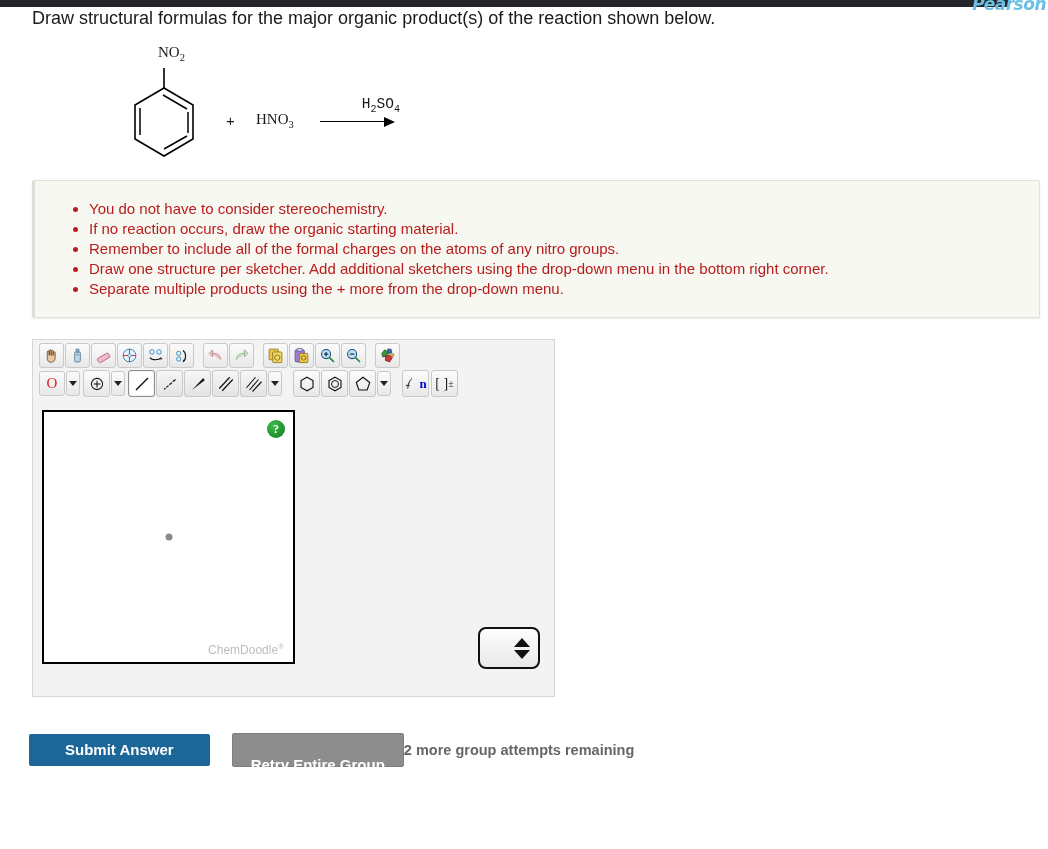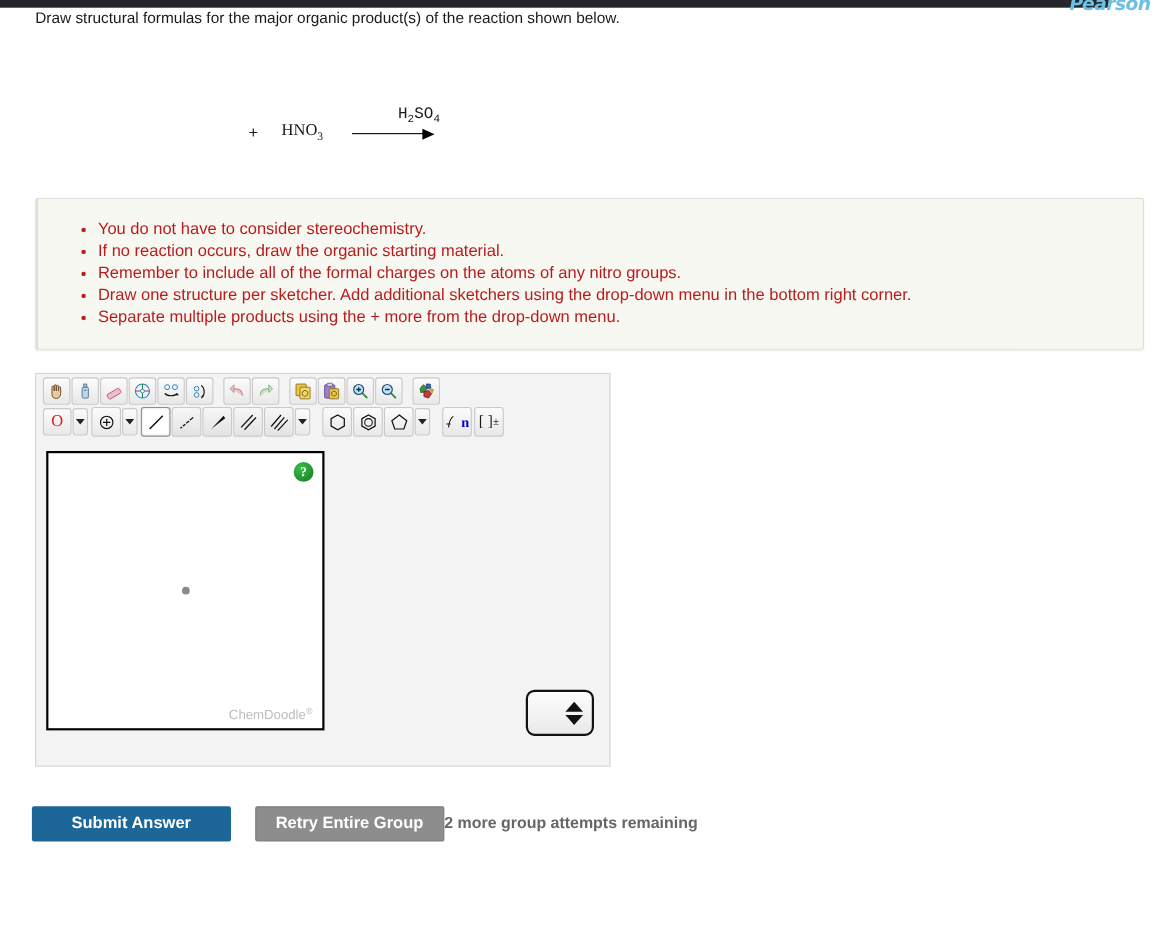--- a/index.html
+++ b/index.html
@@ -37,21 +37,21 @@
     overflow: hidden;
     height: 14px;
     line-height: 16px;
   }
 
   
   .prompt {
     position: absolute;
     top: 8px;
     left: 32px;
-    font-size: 14px;
+    font-size: 18px;
     color: #1a1a1a;
     white-space: nowrap;
     text-align: center;
   }
 
   
   .scheme {
     position: absolute;
     top: 44px;
     left: 130px;
@@ -341,21 +341,21 @@
     border: none;
     border-radius: 2px;
     cursor: pointer;
     font-family: "Liberation Sans", sans-serif;
   }
   .btn-retry {
     background: #8d8d8d;
     color: #fff;
     font-size: 15px;
     font-weight: 700;
-    padding: 0 18px;
+    padding: 16px 18px;
     height: 32px;
     line-height: 30px;
     border: 1px solid #7d7d7d;
     border-radius: 2px;
     margin-left: 22px;
     cursor: pointer;
     font-family: "Liberation Sans", sans-serif;
   }
   .attempts {
     margin-left: 0;
@@ -367,20 +367,34 @@
 </head>
 <body>
 
 <div class="top-strip"></div>
 <div class="brand-logo">Pearson</div>
 
 <div class="prompt">Draw structural formulas for the major organic product(s) of the reaction shown below.</div>
 
 <div class="scheme">
 
+  <div class="mol-nitrobenzene">
+    <div class="no2-label"><span>NO</span><sub>2</sub></div>
+    <svg width="110" height="115">
+
+      <line x1="34" y1="24" x2="34" y2="44" stroke="#000" stroke-width="1.6"></line>
+
+      <polygon points="34,44 63,61 63,95 34,112 5,95 5,61" fill="none" stroke="#000" stroke-width="1.6"></polygon>
+
+      <line x1="33" y1="51" x2="57" y2="65" stroke="#000" stroke-width="1.5"></line>
+      <line x1="58" y1="68" x2="58" y2="89" stroke="#000" stroke-width="1.5"></line>
+      <line x1="10" y1="64" x2="10" y2="91" stroke="#000" stroke-width="1.5"></line>
+      <line x1="34" y1="105" x2="57" y2="92" stroke="#000" stroke-width="1.5"></line>
+    </svg>
+  </div>
 
   <div class="plus-sign">+</div>
 
   <div class="reagent"><span>HNO</span><sub>3</sub></div>
 
   <div class="arrow-block">
     <div class="arrow-label"><span>H</span><sub>2</sub><span>SO</span><sub>4</sub></div>
     <div class="arrow-line"></div>
   </div>
 

